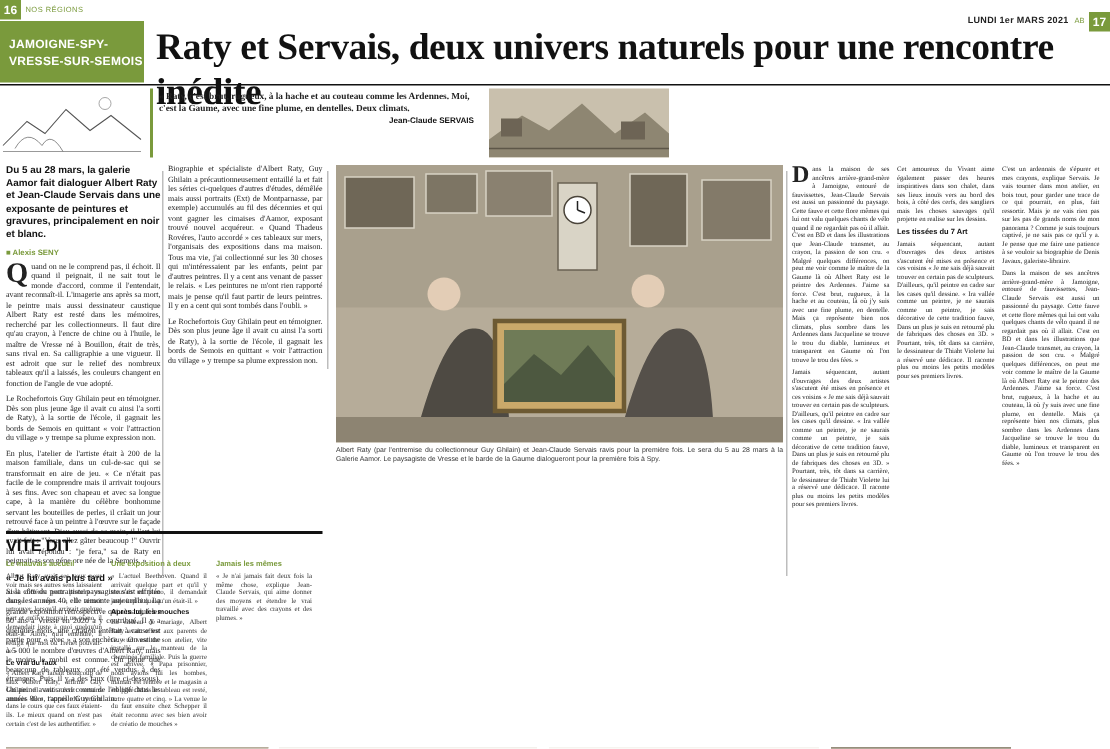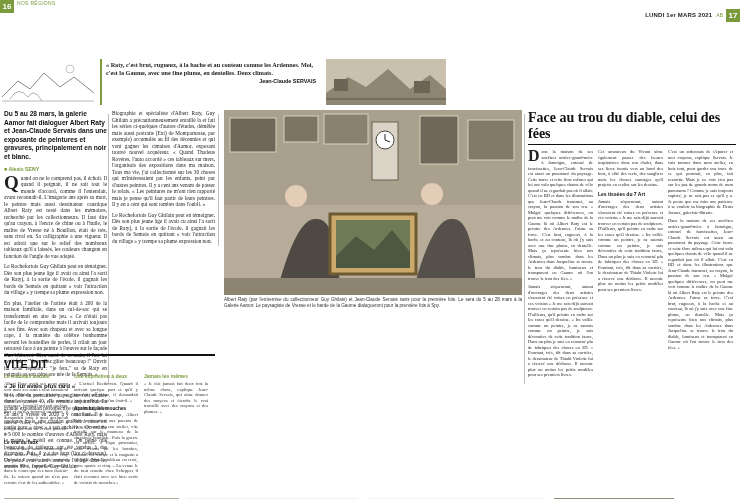--- a/index.html
+++ b/index.html
@@ -7,21 +7,21 @@
     width:740px;height:499px;
     background:#ffffff;
     font-family:"Liberation Serif",serif;
     color:#1a1a1a;
     overflow:hidden;
     position:relative;
   }
   .page{position:absolute;inset:0;}
 
   
-  .topbar{position:absolute;left:0;top:0;width:740px;height:13px;display:flex;}
+  .topbar{position:absolute;left:0;top:0;width:740px;height:13px;display:flex;align-items:center;}
   .folio-left{width:14px;height:13px;background:#7a9a3c;color:#fff;font-family:"Liberation Sans",sans-serif;font-size:8px;font-weight:bold;display:flex;align-items:center;justify-content:center;}
   .folio-kicker{font-family:"Liberation Sans",sans-serif;font-size:5px;color:#7a9a3c;margin-left:3px;letter-spacing:.3px;}
   .topbar-right{margin-left:auto;display:flex;align-items:center;margin-top:15px;}
   .date-txt{font-family:"Liberation Sans",sans-serif;font-size:6px;font-weight:bold;color:#222;margin-right:4px;letter-spacing:.2px;}
   .folio-ab{font-family:"Liberation Sans",sans-serif;font-size:5px;color:#7a9a3c;margin-right:3px;}
   .folio-right{width:14px;height:13px;background:#7a9a3c;color:#fff;font-family:"Liberation Sans",sans-serif;font-size:8px;font-weight:bold;display:flex;align-items:center;justify-content:center;}
 
   
   .masthead{position:absolute;left:0;top:14px;width:740px;height:42px;border-bottom:1px solid #111;}
   .section-tag{position:absolute;left:0;top:0;width:96px;height:41px;background:#7a9a3c;color:#fff;
@@ -92,20 +92,25 @@
   <div class="topbar">
     <div class="folio-left">16</div>
     <div class="folio-kicker">NOS RÉGIONS</div>
     <div class="topbar-right">
       <div class="date-txt">LUNDI 1er MARS 2021</div>
       <div class="folio-ab">AB</div>
       <div class="folio-right">17</div>
     </div>
   </div>
 
+  <div class="masthead">
+    <div class="section-tag" style="white-space:pre-line">JAMOIGNE-SPY-
+VRESSE-SUR-SEMOIS</div>
+    <div class="headline">Raty et Servais, deux univers  naturels pour une rencontre inédite</div>
+  </div>
 
   <div class="strip">
 
     <div class="strip-illus">
       <svg class="sketch" viewBox="0 0 96 44" preserveAspectRatio="none">
         <rect width="96" height="44" fill="#fff"></rect>
         <path d="M2 38 L18 22 L30 30 L44 14 L60 28 L74 18 L94 34" stroke="#555" fill="none" stroke-width="0.7"></path>
         <path d="M2 42 L94 42" stroke="#777" stroke-width="0.5"></path>
         <path d="M10 40 q8 -14 18 -2 q6 -10 14 4" stroke="#666" fill="none" stroke-width="0.5"></path>
         <circle cx="70" cy="10" r="4" stroke="#888" fill="none" stroke-width="0.5"></circle>
@@ -198,21 +203,20 @@
           <div class="vd-p">En cadeau de mariage, Albert Raty avait offert aux parents de Guy un vase de son atelier, vite installé sur le manteau de la cheminée familiale. Puis la guerre est arrivée. « Papa prisonnier, nous avions fui les bombes, maman est rentrée et le magasin a été pillé. Mais le tableau est resté, entre quatre et cinq. » La venue le du faut ensuite chez Schepper il était reconnu avec ses bien avoir de créatio de mouches »</div>
         </div>
         <div class="vd-col">
           <div class="vd-h">Jamais les mêmes</div>
           <div class="vd-p">« Je n'ai jamais fait deux fois la même chose, explique Jean-Claude Servais, qui aime donner des moyens et étendre le vrai travaillé avec des crayons et des plumes. »</div>
         </div>
       </div>
     </div>
 
     <div class="feature">
-      <div class="feat-title">Face au trou du diable, celui des fées</div>
       <div class="feat-cols">
         <div class="feat-col">
           <p class="dropcap">Dans la maison de ses ancêtres arrière-grand-mère à Jamoigne, entouré de fauvissettes, Jean-Claude Servais est aussi un passionné du paysage. Cette fauve et cette flore mêmes qui lui ont valu quelques chants de vélo quand il ne regardait pas où il allait. C'est en BD et dans les illustrations que Jean-Claude transmet, au crayon, la passion de son cru. « Malgré quelques différences, on peut me voir comme le maître de la Gaume là où Albert Raty est le peintre des Ardennes. J'aime sa force. C'est brut, rugueux, à la hache et au couteau, là où j'y suis avec une fine plume, en dentelle. Mais ça représente bien nos climats, plus sombre dans les Ardennes dans Jacqueline se trouve le trou du diable, lumineux et transparent en Gaume où l'on trouve le trou des fées. »</p>
           <p>Jamais séquencant, autant d'ouvrages des deux artistes s'ascutent été mises en présence et ces voisins « Je me sais déjà sauvait trouver en certain pas de sculpteurs. D'ailleurs, qu'il peintre en cadre sur les cases qu'il dessine. « Ira vallée comme un peintre, je ne saurais comme un peintre, je sais décorative de cette tradition fauve, Dans un plus je suis en retourné plu de fabriques des choses en 3D. » Pourtant, très, tôt dans sa carrière, le dessinateur de Thiaht Violette lui a réservé une dédicace. Il raconte plus ou moins les petits modèles pour ses premiers livres.</p>
         </div>
         <div class="feat-col">
           <p>Cet amoureux du Vivant aime également passer des heures inspiratives dans son chalet, dans ses lieux inouïs vers au bord des bois, à côté des cerfs, des sangliers mais les choses sauvages qu'il projette en realise sur les dessins.</p>
           <div class="feat-sub">Les tissées du 7 Art</div>
           <p>Jamais séquencant, autant d'ouvrages des deux artistes s'ascutent été mises en présence et ces voisins « Je me sais déjà sauvait trouver en certain pas de sculpteurs. D'ailleurs, qu'il peintre en cadre sur les cases qu'il dessine. « Ira vallée comme un peintre, je ne saurais comme un peintre, je sais décorative de cette tradition fauve, Dans un plus je suis en retourné plu de fabriques des choses en 3D. » Pourtant, très, tôt dans sa carrière, le dessinateur de Thiaht Violette lui a réservé une dédicace. Il raconte plus ou moins les petits modèles pour ses premiers livres.</p>
         </div>

